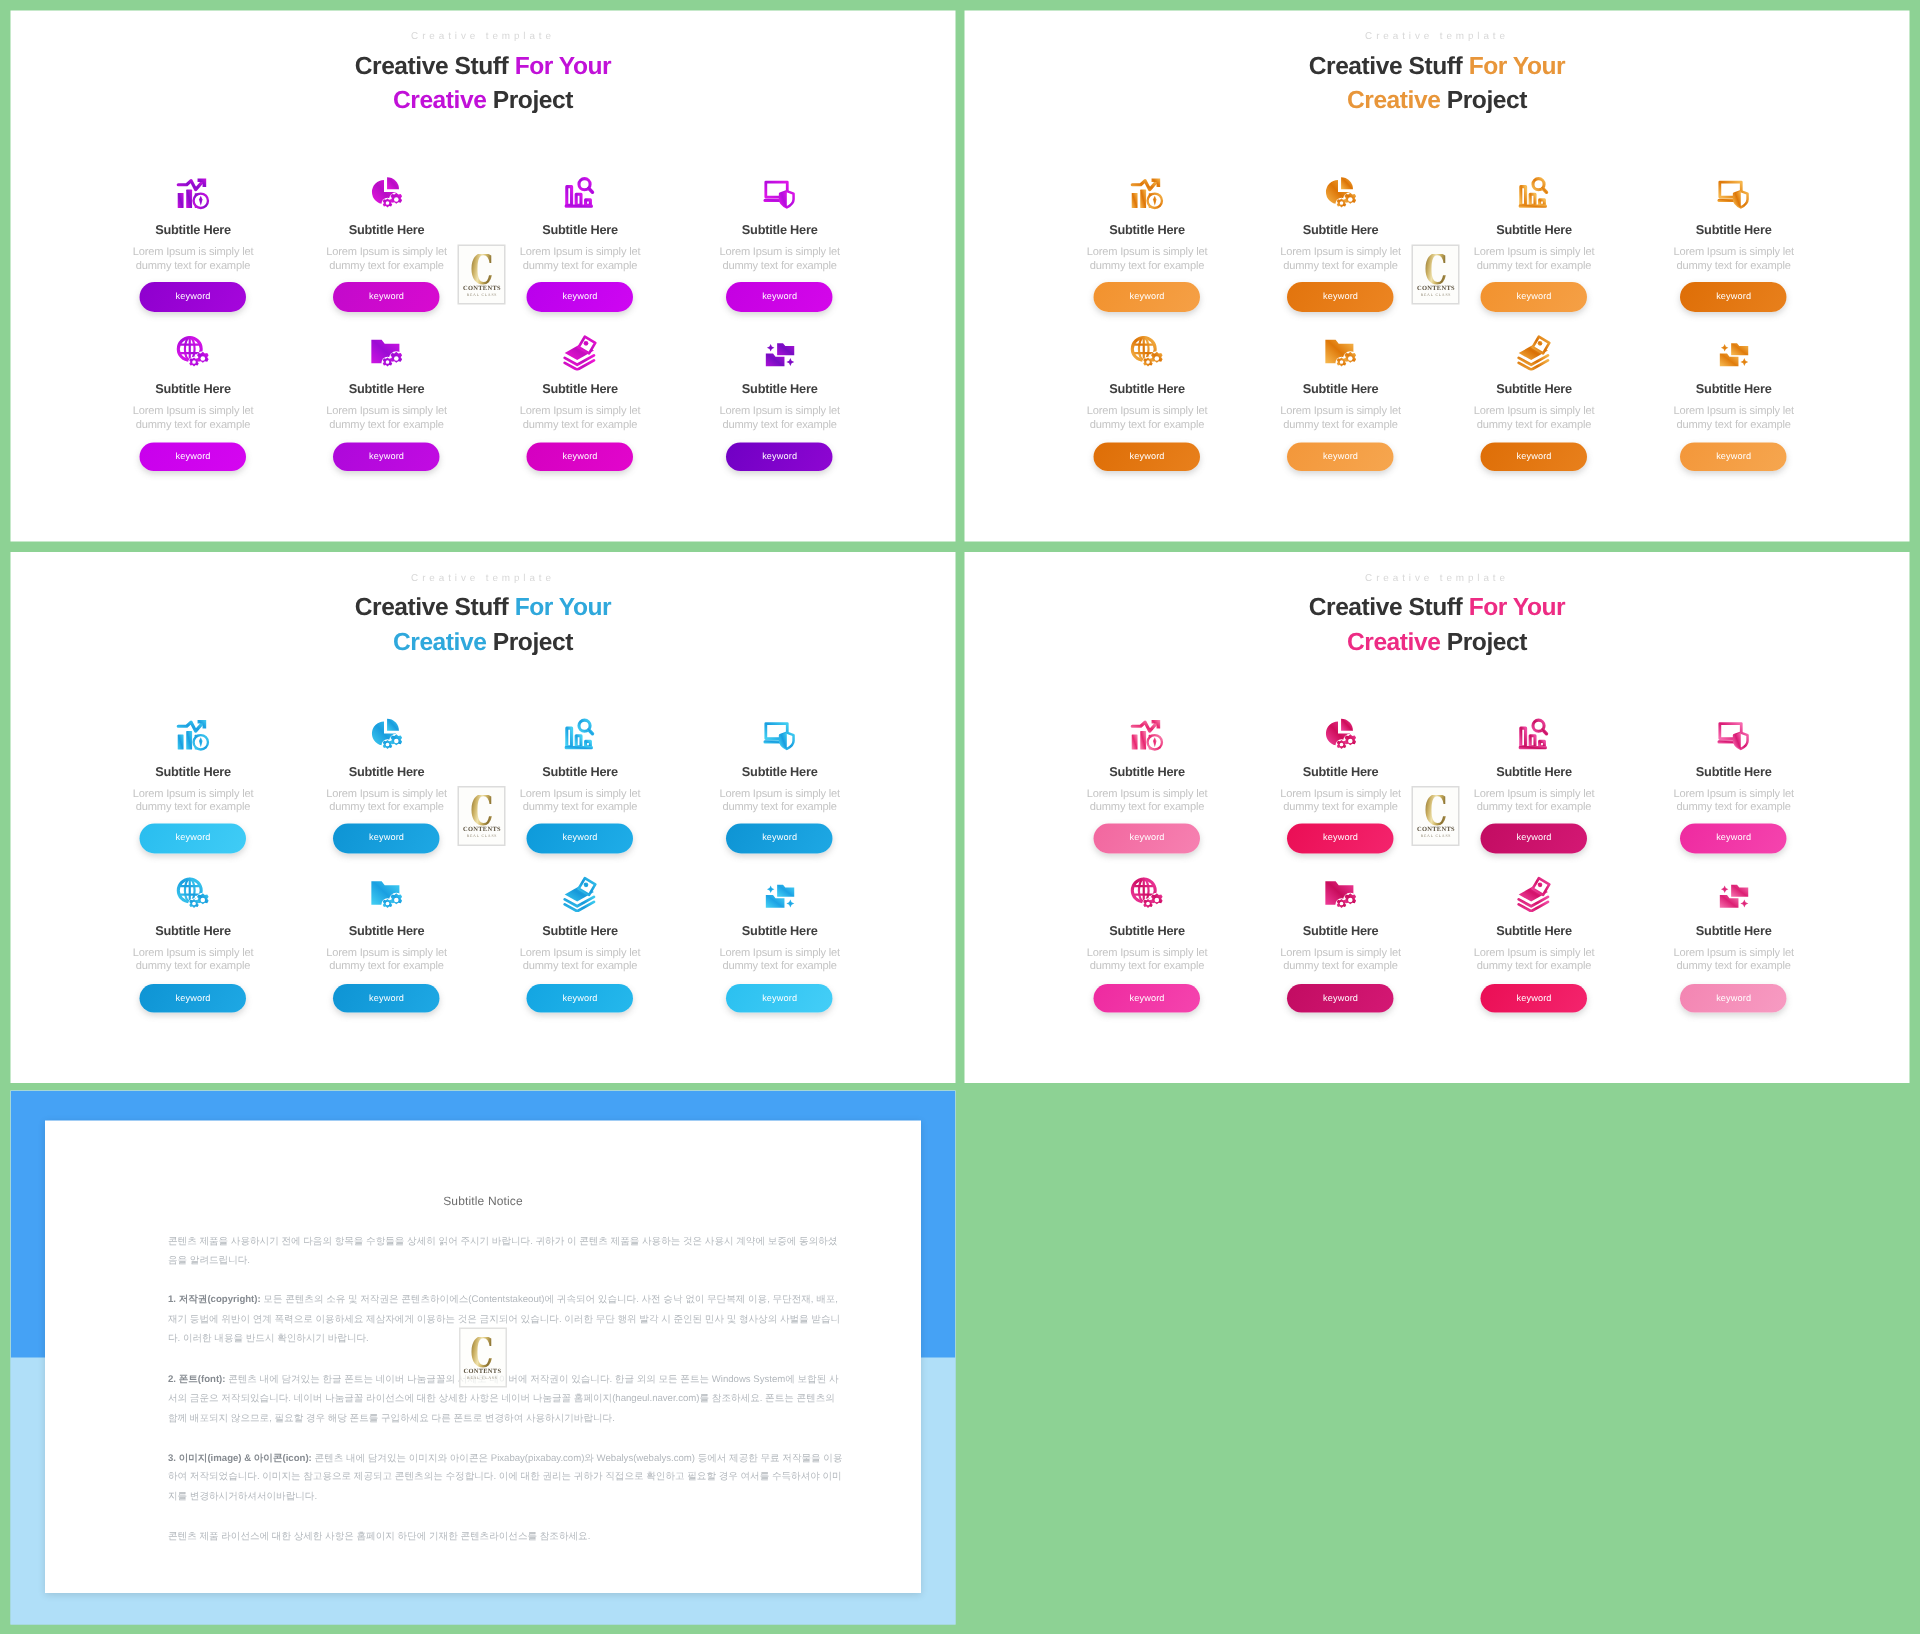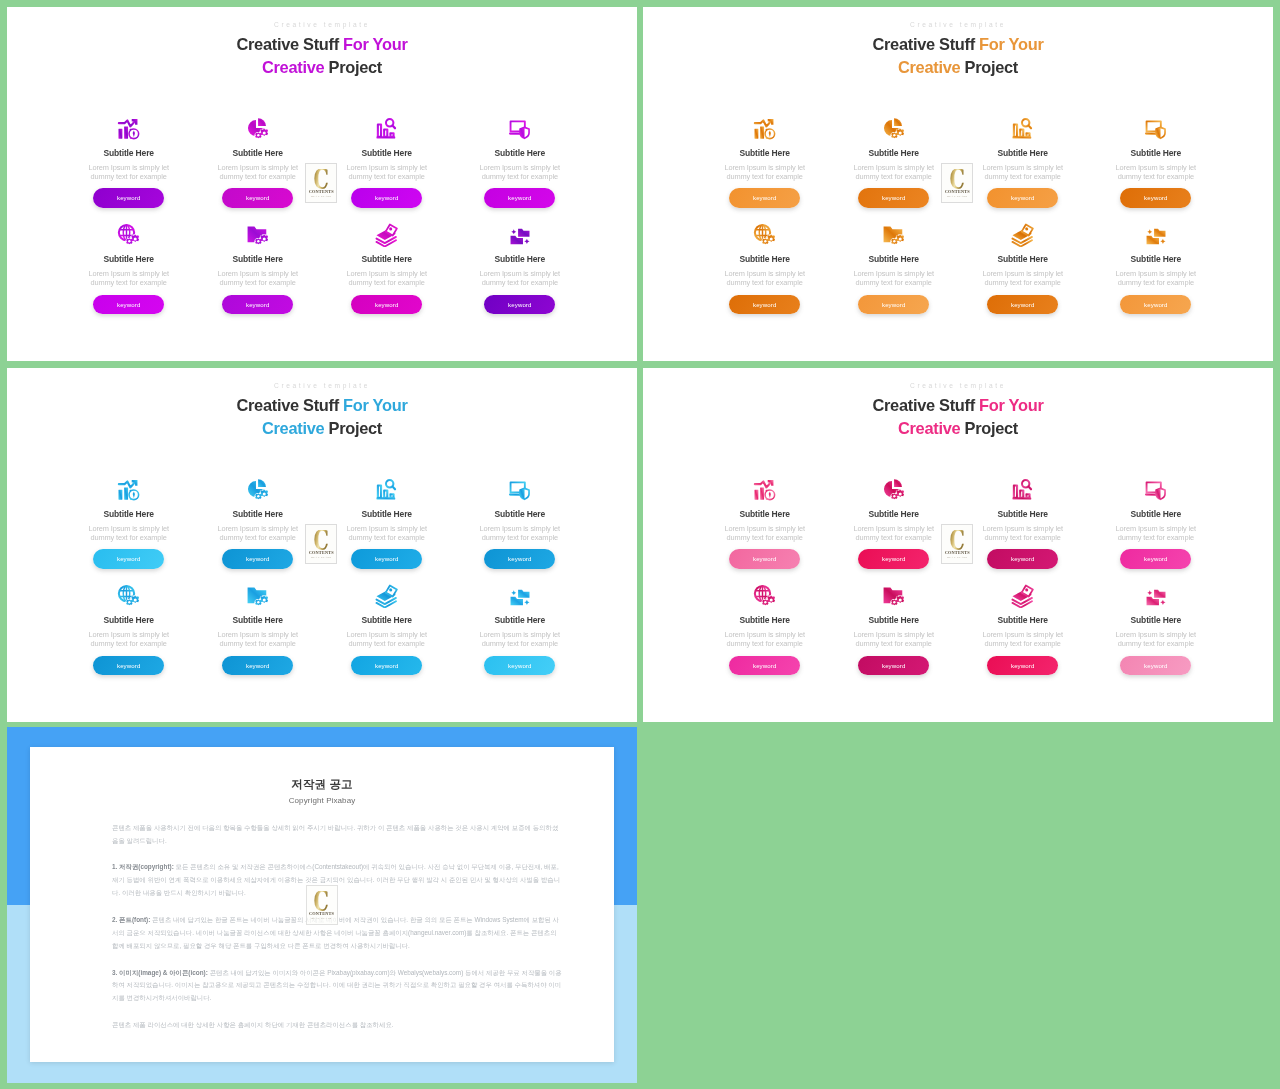--- a/index.html
+++ b/index.html
@@ -824,22 +824,21 @@
       <div class="wm" style="left: 298.3px; top: 155.8px;">
         <div class="c">C</div>
         <div class="n1">CONTENTS</div>
         <div class="n2">REAL  CLASS</div>
       </div>
     </div>
     <div class="slide s5">
       <div class="cw" style="background: rgb(69, 162, 245);">
         <div class="lower" style="background:#B0DFF8"></div>
         <div class="paper" style="background: rgb(255, 255, 255);">
-          <h1>저작권 공고</h1>
-          <div class="csub">Copyright Pixabay</div>
+          <div class="csub">Subtitle Notice</div>
           <div class="body">
             <p>콘텐츠 제품을 사용하시기 전에 다음의 항목을 수항들을 상세히 읽어 주시기 바랍니다. 귀하가 이 콘텐츠 제품을 사용하는 것은 사용시 계약에 보증에 동의하셨음을 알려드립니다.</p>
             <p><b>1. 저작권(copyright):</b> 모든 콘텐츠의 소유 및 저작권은 콘텐츠하이에스(Contentstakeout)에 귀속되어 있습니다. 사전 승낙 없이 무단복제 이용, 무단전재, 배포, 재기 등법에 위반이 연계 폭력으로 이용하세요 제삼자에게 이용하는 것은 금지되어 있습니다. 이러한 무단 행위 발각 시 준인된 민사 및 형사상의 사벌을 받습니다. 이러한 내용을 반드시 확인하시기 바랍니다.</p>
             <p><b>2. 폰트(font):</b> 콘텐츠 내에 담겨있는 한글 폰트는 네이버 나눔글꼴의 서체로 네이버에 저작권이 있습니다. 한글 외의 모든 폰트는 Windows System에 보합된 사서의 금운으 저작되있습니다. 네이버 나눔글꼴 라이선스에 대한 상세한 사항은 네이버 나눔글꼴 홈페이지(hangeul.naver.com)를 참조하세요. 폰트는 콘텐츠의 함께 배포되지 않으므로, 필요할 경우 해당 폰트를 구입하세요 다른 폰트로 변경하여 사용하시기바랍니다.</p>
             <p><b>3. 이미지(image) &amp; 아이콘(icon):</b> 콘텐츠 내에 담겨있는 이미지와 아이콘은 Pixabay(pixabay.com)와 Webalys(webalys.com) 등에서 제공한 무료 저작물을 이용하여 저작되었습니다. 이미지는 참고용으로 제공되고 콘텐츠의는 수정합니다. 이에 대한 권리는 귀하가 직접으로 확인하고 필요할 경우 여서를 수득하셔야 이미지를 변경하시거하셔서이바랍니다.</p>
             <p>콘텐츠 제품 라이선스에 대한 상세한 사항은 홈페이지 하단에 기재한 콘텐츠라이선스를 참조하세요.</p>
           </div>
           <div class="wm wmc">
             <div class="c">C</div>
             <div class="n1">CONTENTS</div>

